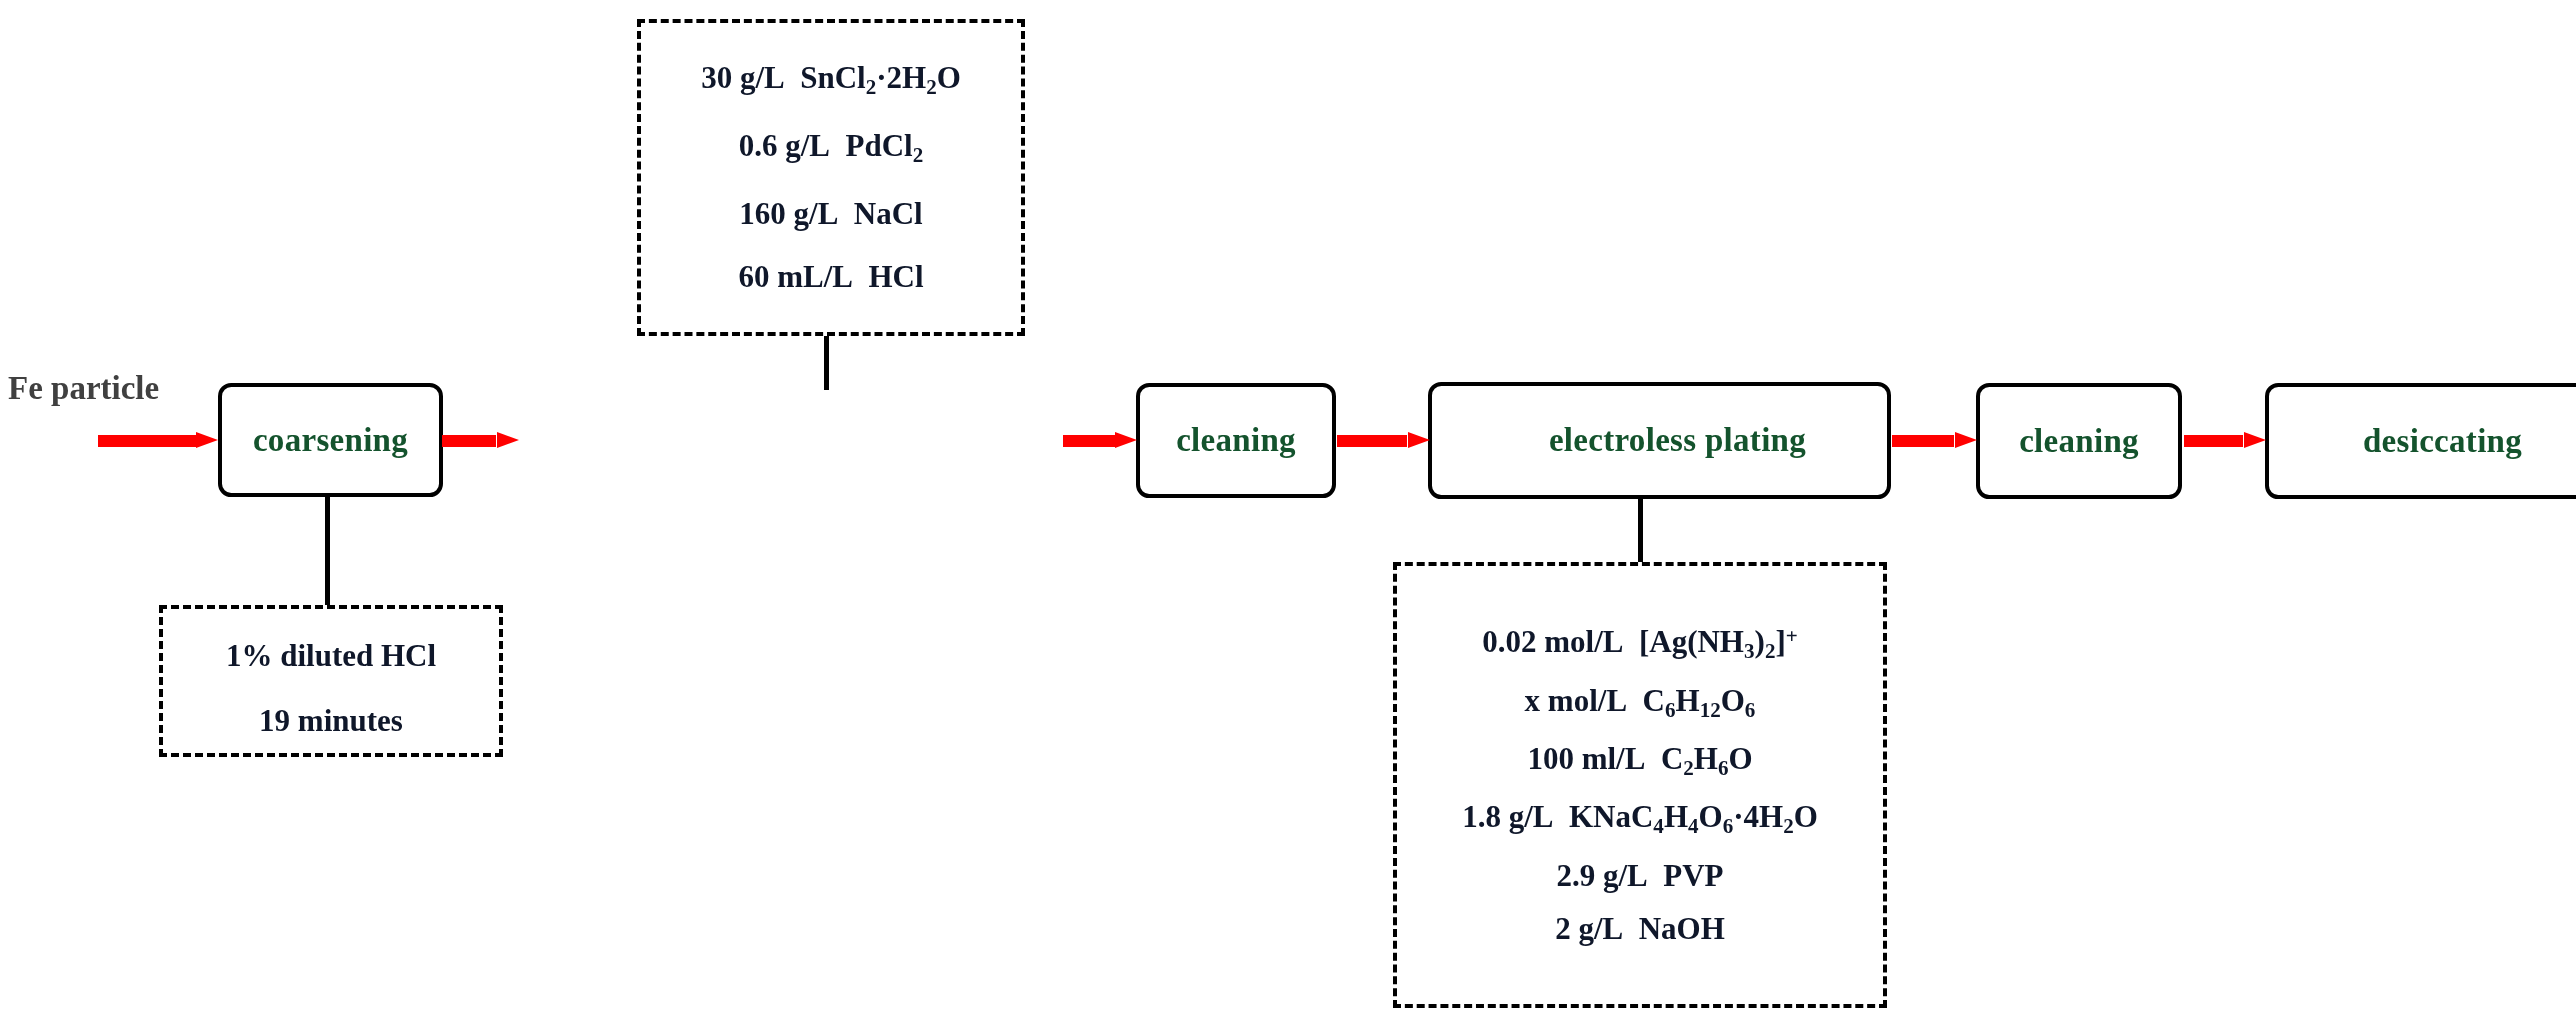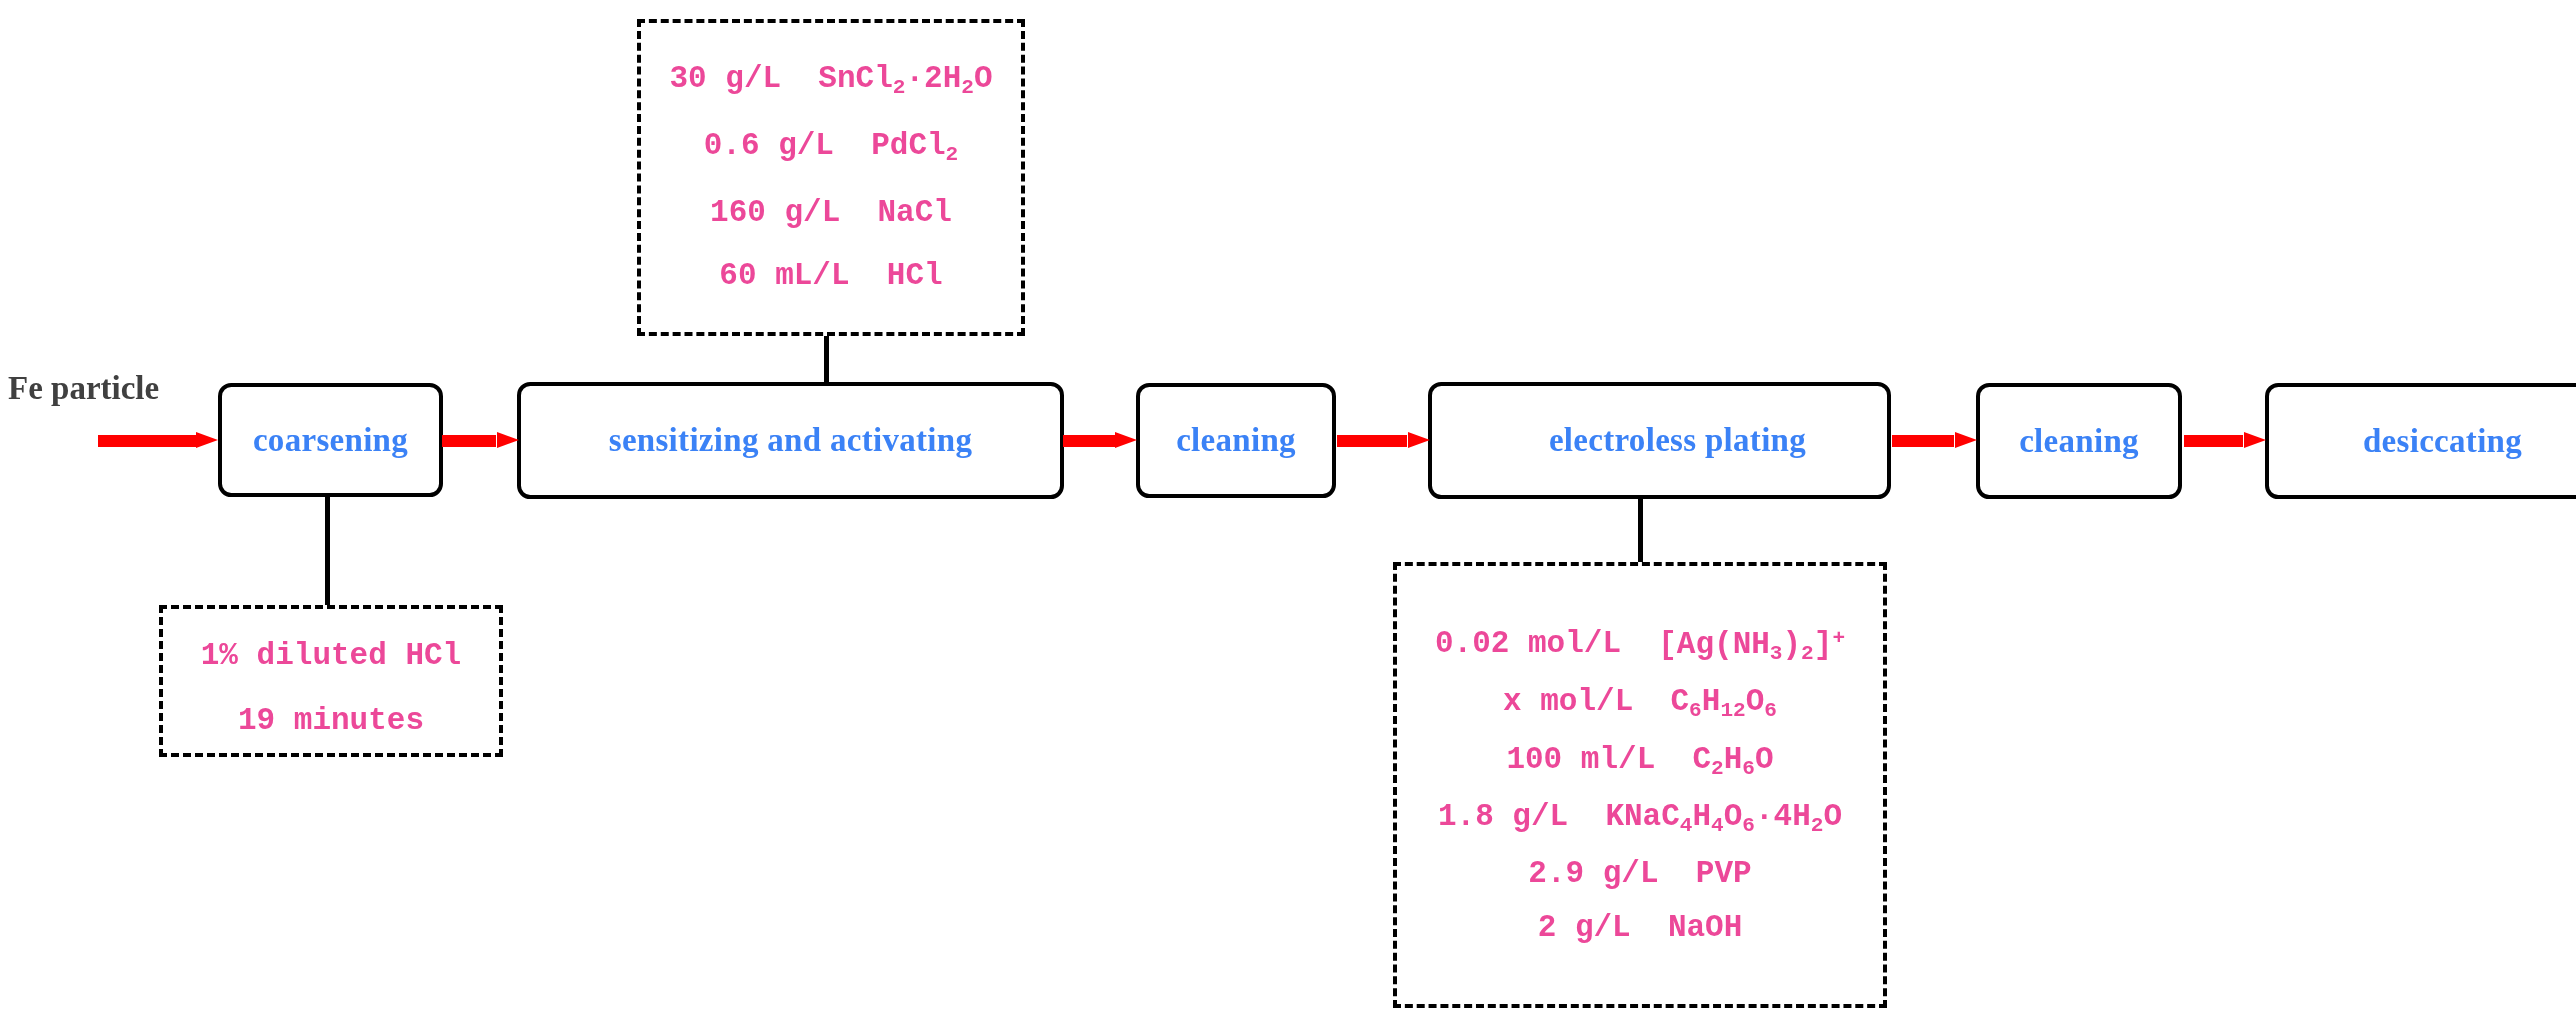--- a/index.html
+++ b/index.html
@@ -25,45 +25,44 @@
     background: #ffffff;
     display: flex;
     align-items: center;
     justify-content: center;
     z-index: 5;
   }
   .proc-label {
     font-weight: bold;
     font-size: 33px;
     line-height: 1;
-    color: #3b82f6;
+    color: #14532d;
     white-space: nowrap;
     letter-spacing: 0.3px;
   }
 
   
   .dash-box {
     position: absolute;
     box-sizing: border-box;
     border: 4px dashed #000000;
     background: #ffffff;
     display: flex;
     flex-direction: column;
     align-items: center;
     justify-content: center;
     z-index: 4;
   }
   .dash-line {
     font-weight: bold;
     font-size: 31px;
     line-height: 1;
-    color: #ec4899;
+    color: #0f172a;
     white-space: nowrap;
     text-align: center;
-    font-family: Liberation Mono, monospace;
   }
   .dash-box.top-bath .dash-line { margin: 16px 0; }
   .dash-box.hcl-bath .dash-line { margin: 17px 0; }
   .dash-box.plating-bath .dash-line { margin: 11.2px 0; }
 
   sub { font-size: 0.68em; vertical-align: -0.28em; }
   sup { font-size: 0.68em; vertical-align: 0.45em; }
 
   
   .arrow {
@@ -147,23 +146,20 @@
   </div>
 
   <div class="connector" style="left:325px; top:492px; height:116px;"></div>
   <div class="connector" style="left:824px; top:331px; height:59px;"></div>
   <div class="connector" style="left:1638px; top:494px; height:71px;"></div>
 
   <div class="proc-box" style="left:218px; top:383px; width:225px; height:114px;">
     <span class="proc-label">coarsening</span>
   </div>
 
-  <div class="proc-box" style="left:517px; top:382px; width:547px; height:117px;">
-    <span class="proc-label">sensitizing and activating</span>
-  </div>
 
   <div class="proc-box" style="left:1136px; top:383px; width:200px; height:115px;">
     <span class="proc-label">cleaning</span>
   </div>
 
   <div class="proc-box" style="left:1428px; top:382px; width:463px; height:117px;padding-left:36px;">
     <span class="proc-label">electroless plating</span>
   </div>
 
   <div class="proc-box" style="left:1976px; top:383px; width:206px; height:116px;">

